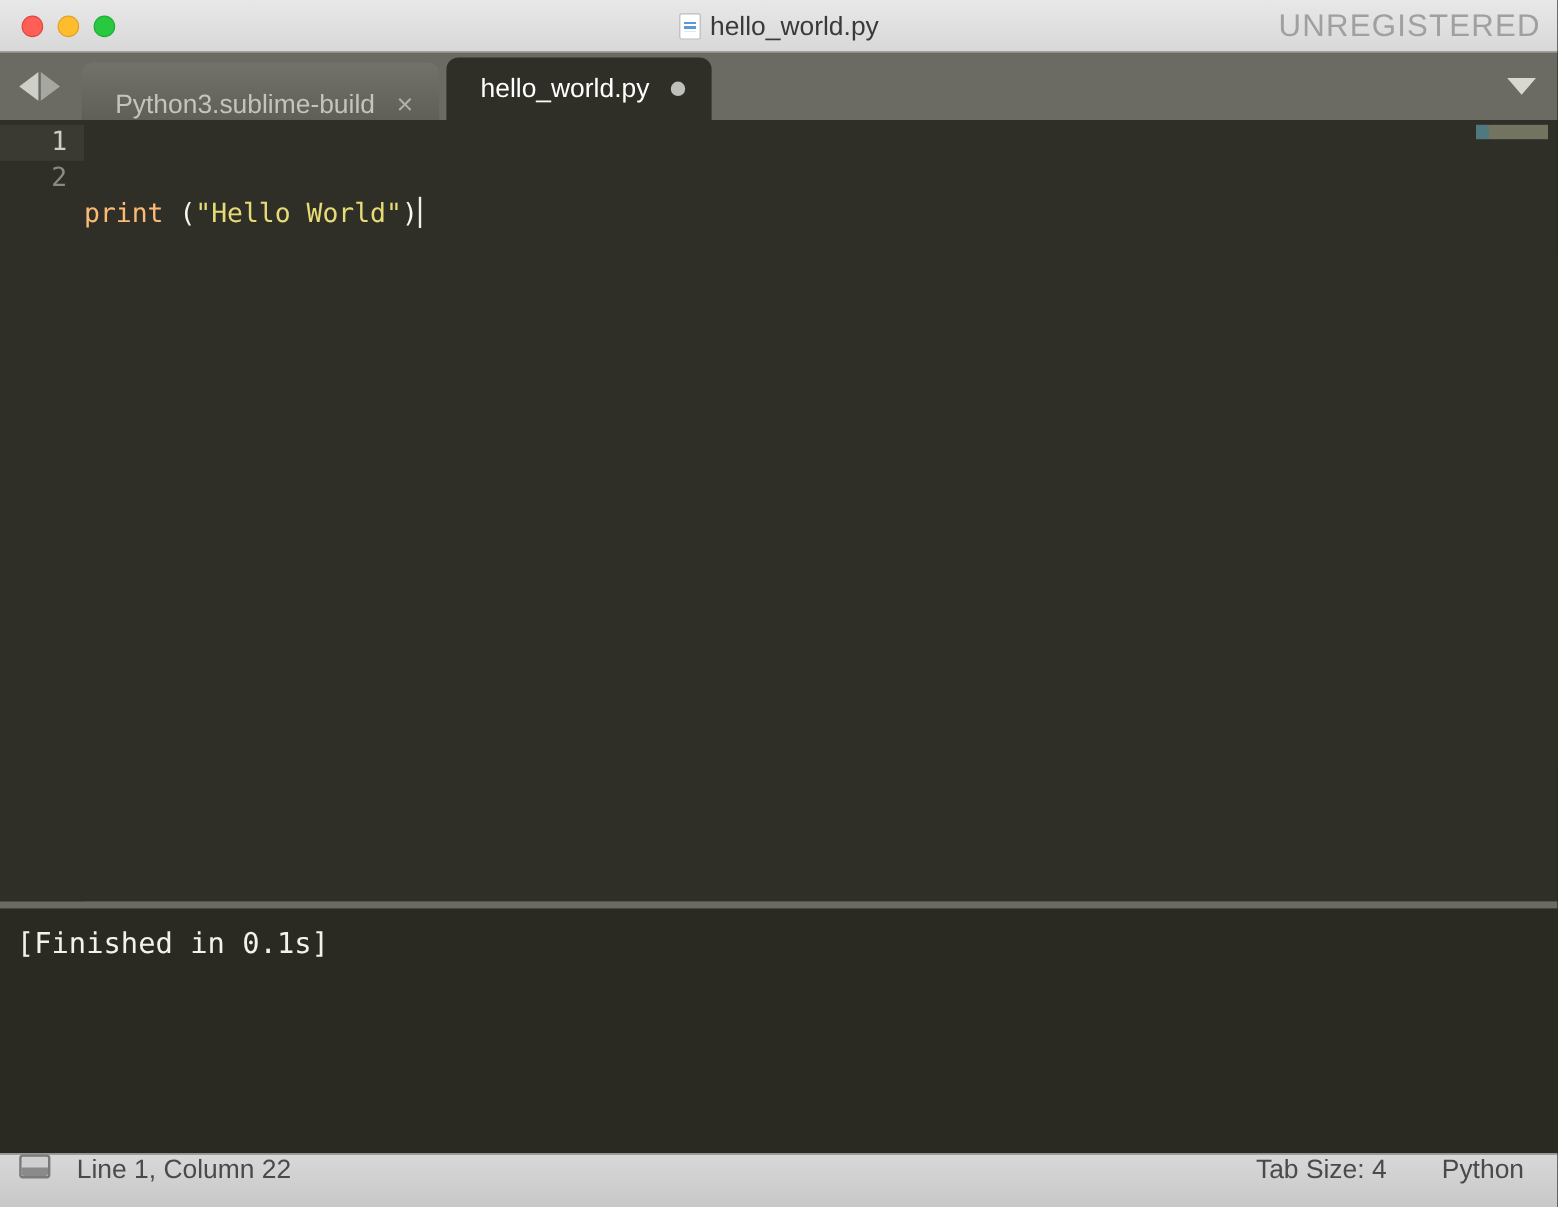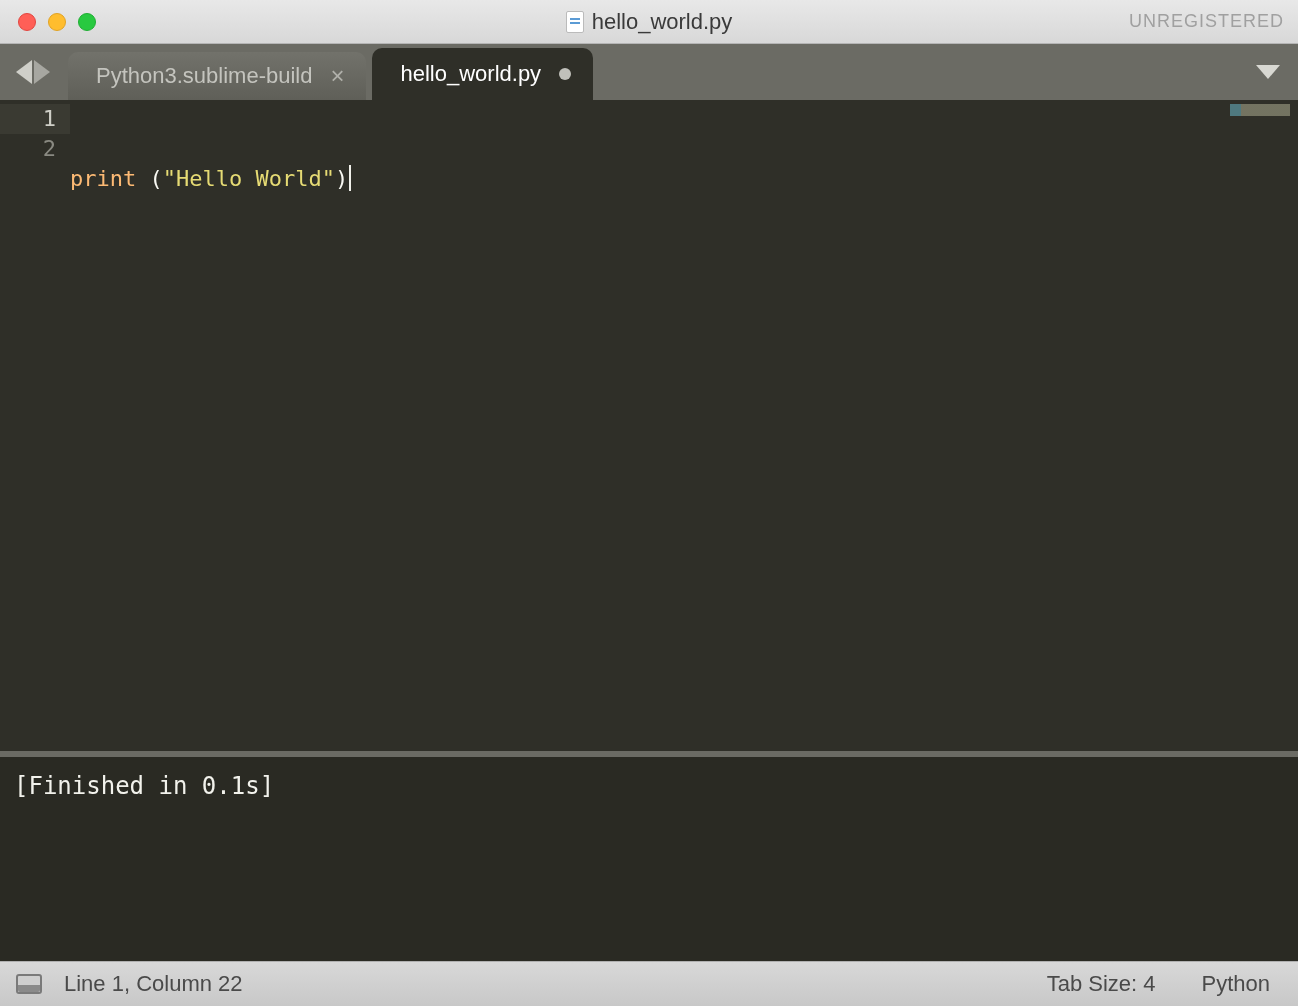--- a/index.html
+++ b/index.html
@@ -39,21 +39,21 @@
   .title-doc-icon {
     width:18px; height:22px; background:#fff; border:1px solid #bbb; border-radius:2px;
     display:inline-block; position:relative;
   }
   .title-doc-icon::after{
     content:""; position:absolute; left:3px; right:3px; top:6px; height:8px;
     background: repeating-linear-gradient(#5b9bd5 0 2px, transparent 2px 4px);
   }
   .title-right {
     position: absolute; right: 14px;
-    font-size: 18px;
+    font-size: 26px;
     font-weight: 400;
     color: #a0a0a0;
     letter-spacing: 1px;
   }
 
   
   .tabbar {
     height: 56px;
     background: #6b6b64;
     display: flex;
@@ -85,20 +85,21 @@
     color: #c4c4be;
     background: #5f5f58;
     border-top-left-radius: 10px;
     border-top-right-radius: 10px;
     position: relative;
     margin-right: 6px;
     cursor: pointer;
   }
   .tab.inactive {
     background: linear-gradient(#72726b,#5f5f58);
+    align-items: flex-end;
   }
   .tab.active {
     background: #2f2f28;
     color: #ffffff;
     height: 52px;
   }
   .tab .tab-label { white-space: nowrap; }
   .tab .tab-close {
     color:#b0b0aa; font-size:24px; line-height:1; cursor:pointer;
   }
@@ -168,21 +169,21 @@
     font-size:24px;
     padding:15px 14px;
   }
 
   
   .statusbar {
     height:45px;
     background: linear-gradient(#d8d8d8,#c8c8c8);
     border-top:1px solid #b0b0b0;
     display:flex;
-    align-items:center;
+    align-items:flex-start;
     font-size:22px;
     color:#4a4a4a;
     padding:0 16px;
     gap:22px;
   }
   .status-icon {
     width:26px; height:20px; border:2px solid #7a7a7a; border-radius:3px;
     position:relative; background:#cfcfcf;
   }
   .status-icon::after{

